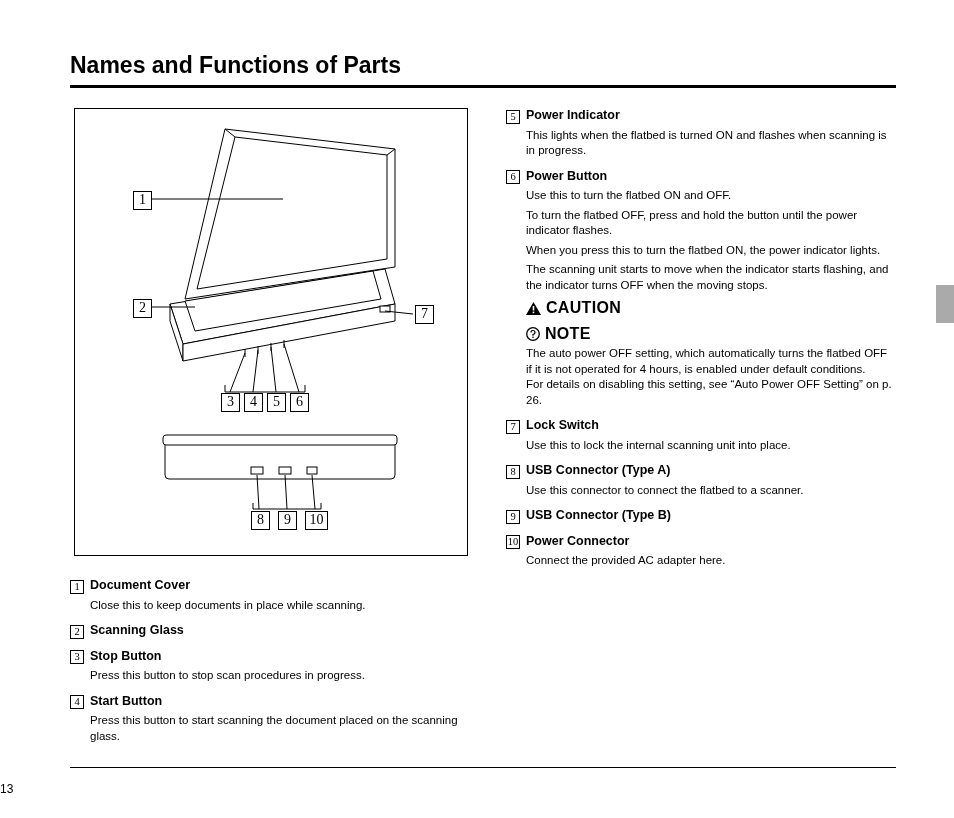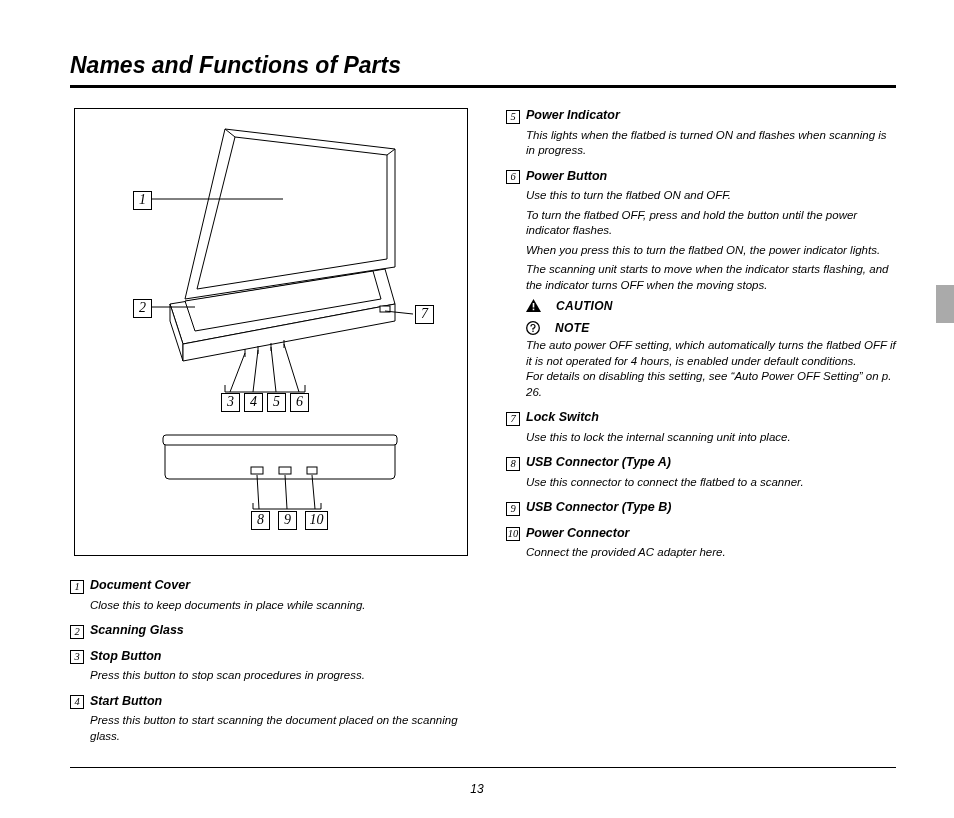--- a/index.html
+++ b/index.html
@@ -10,21 +10,20 @@
     width: 954px;
     height: 818px;
     position: relative;
     box-sizing: border-box;
   }
   .page {
     padding: 52px 58px 20px 70px;
     box-sizing: border-box;
     height: 100%;
     position: relative;
-    font-style: italic;
   }
   .title {
     font-size: 23px;
     font-weight: 900;
     font-stretch: condensed;
     letter-spacing: 0px;
     margin: 0 0 6px 0;
     font-family: "Arial Black", Arial, sans-serif;
   }
   .title-rule {
@@ -87,23 +86,23 @@
     margin: 2px 0 0 20px;
     line-height: 1.35;
   }
   .part-desc p { margin: 4px 0 4px 0; }
 
   .note-block, .caution-block {
     margin: 6px 0 8px 20px;
   }
   .note-head, .caution-head {
     display: flex;
-    align-items: flex-start;
-    gap: 15px;
-    font-size: 12px;
+    align-items: center;
+    gap: 5px;
+    font-size: 16px;
     font-weight: bold;
     letter-spacing: 0.3px;
     margin-bottom: 3px;
   }
   .note-head svg, .caution-head svg { flex-shrink: 0; }
   .note-text, .caution-text {
     font-size: 11.5px;
     line-height: 1.35;
     margin: 0;
   }
@@ -121,21 +120,20 @@
     bottom: 42px;
     left: 70px;
     right: 58px;
     border: none;
     border-top: 1px solid #000;
   }
   .page-num {
     position: absolute;
     bottom: 22px;
     left: 0; right: 0;
-    text-align: center;
     font-size: 12px;
   }
 </style>
 </head>
 <body>
 
 <div class="page">
   <h1 class="title">Names and Functions of Parts</h1>
   <hr class="title-rule">
 

